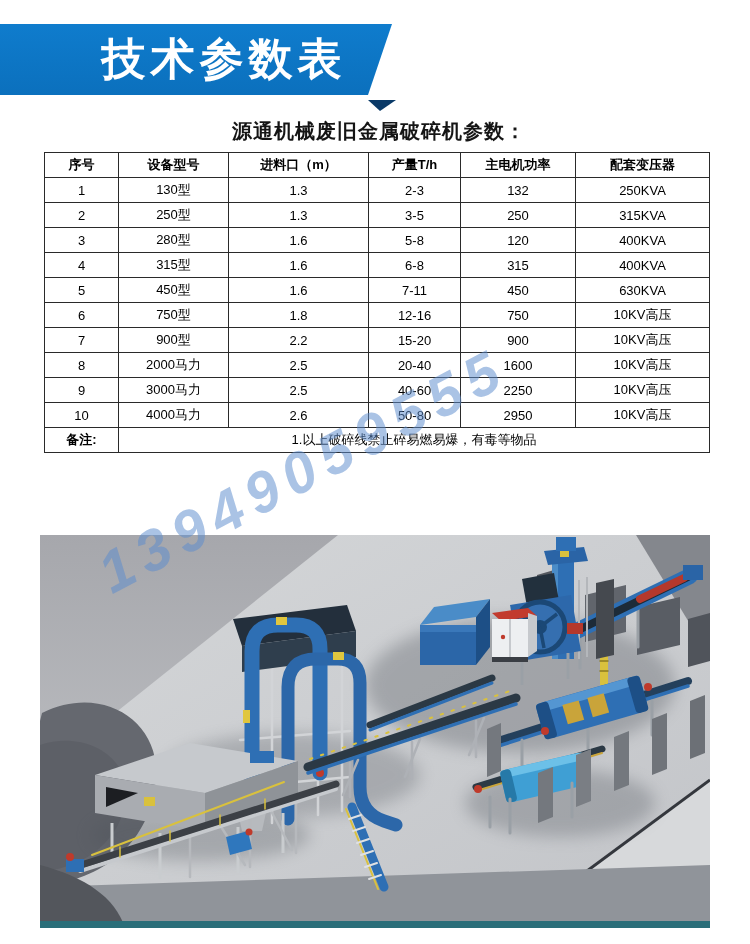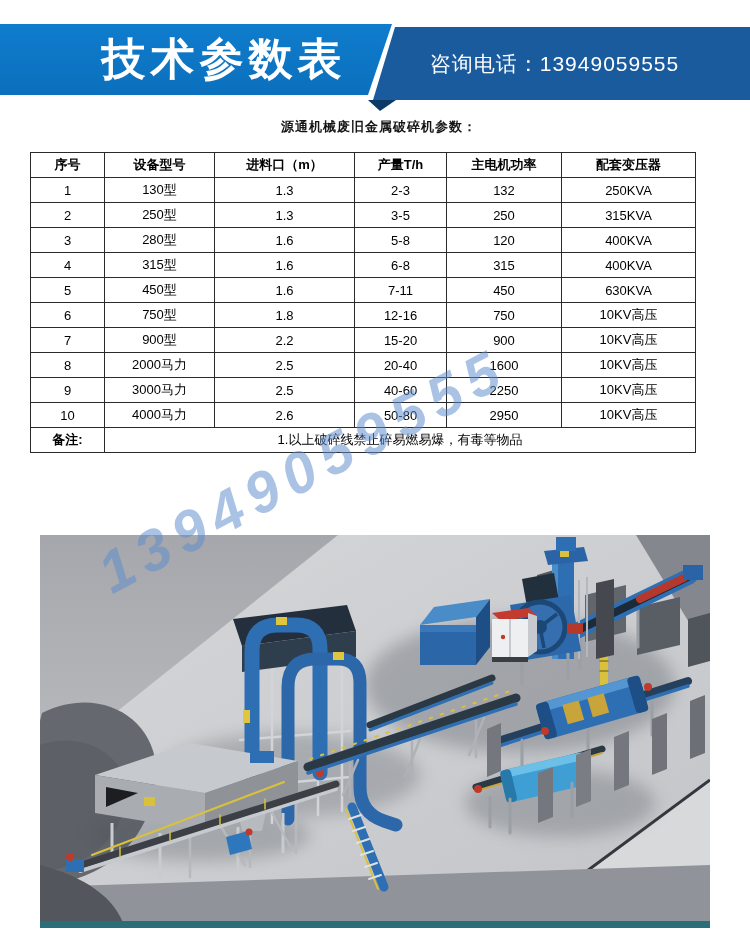--- a/index.html
+++ b/index.html
@@ -15,47 +15,44 @@
     border-left:12px solid transparent;border-right:16px solid transparent;
     border-top:11px solid #0a3a68;z-index:1;}
   .banner-left{position:absolute;left:0;top:24px;width:392px;height:71px;
     background:linear-gradient(#0f7ccd,#0b70bd);
     clip-path:polygon(0 0,100% 0,calc(100% - 24px) 100%,0 100%);
     display:flex;align-items:center;justify-content:center;z-index:3;}
   .banner-left span{color:#fff;font-size:44px;font-weight:bold;letter-spacing:5px;padding-left:56px;text-align:right;}
 
   
   .subtitle{position:absolute;top:118px;left:8px;right:0;text-align:center;
-    font-size:13px;font-weight:bold;color:#151515;letter-spacing:1px;}
-
-  
-  table.spec{position:absolute;left:30px;top:152px;width:665px;border-collapse:collapse;
+    font-size:20px;font-weight:bold;color:#151515;letter-spacing:1px;}
+
+  
+  table.spec{position:absolute;left:44px;top:152px;width:665px;border-collapse:collapse;
     table-layout:fixed;font-size:13px;color:#000;text-align:center;}
   table.spec th,table.spec td{border:1px solid #2a2a2a;height:24px;padding:0 2px;
     overflow:hidden;white-space:nowrap;}
   table.spec th{font-weight:bold;}
   table.spec td.note-label{font-weight:bold;}
 
   
   .illustration{position:absolute;left:40px;top:535px;width:670px;height:393px;}
 
   
   .watermark{position:absolute;left:118px;top:540px;height:66px;line-height:66px;
     transform-origin:0 100%;transform:rotate(-28deg);
     font-size:58px;font-weight:bold;font-style:italic;letter-spacing:9px;
     color:rgba(92,140,206,0.52);white-space:nowrap;z-index:10;pointer-events:none;}
 </style>
 </head>
 <body>
 
 <div class="page">
 
-  <div class="banner-right">
-    <span>咨询电话：13949059555</span>
-  </div>
   <div class="banner-fold"></div>
   <div class="banner-left">
     <span>技术参数表</span>
   </div>
 
   <div class="subtitle">源通机械废旧金属破碎机参数：</div>
 
   <table class="spec">
     <colgroup>
       <col style="width:74px">

